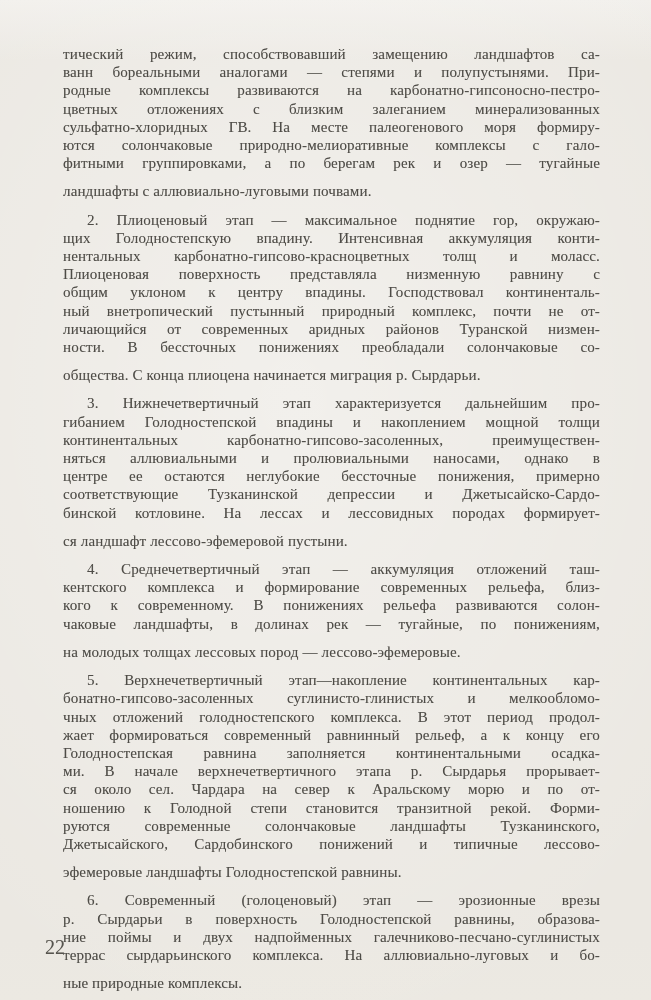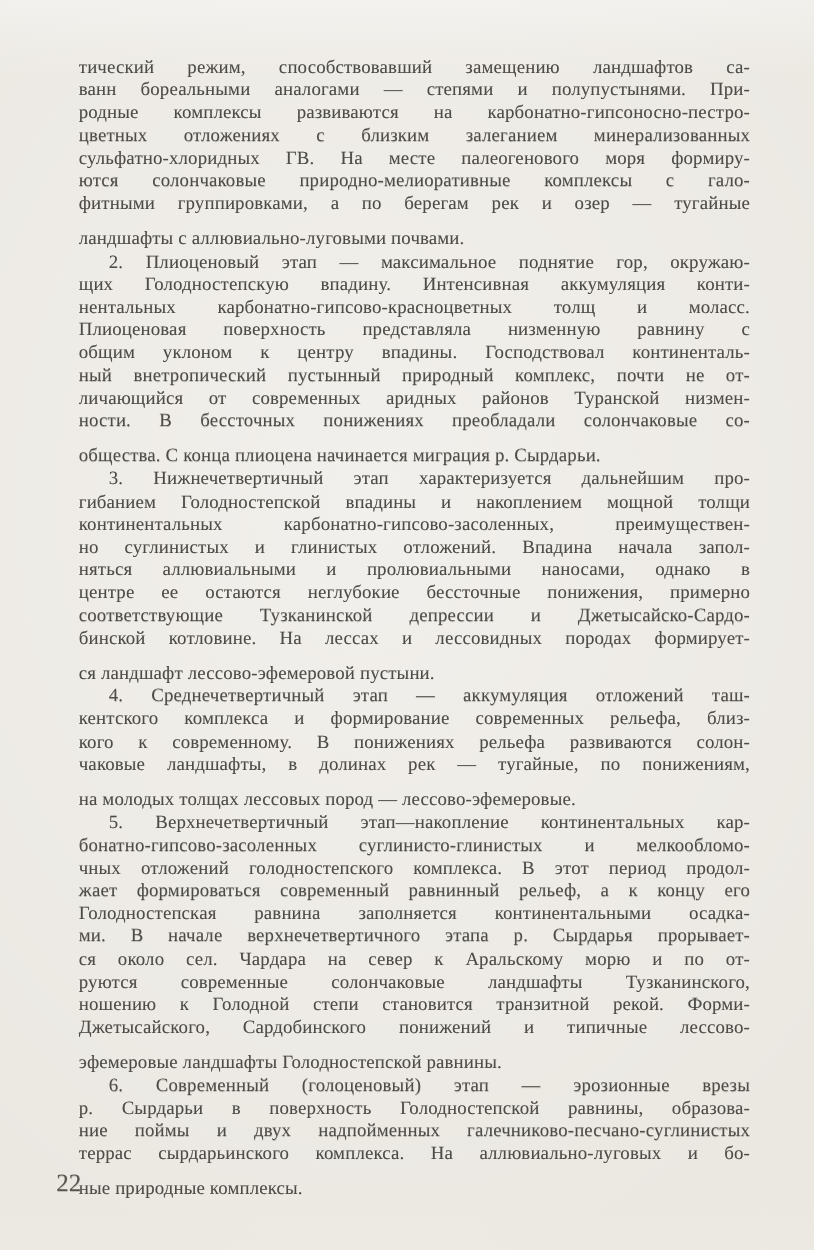--- a/index.html
+++ b/index.html
@@ -38,20 +38,21 @@
   .line {
     text-align: justify;
     text-align-last: justify;
   }
   .line.last {
     text-align-last: left;
     margin-top: 10px;
   }
   .line.indent {
     padding-left: 24px;
+    margin-top: 10px;
   }
   .page-number {
     position: absolute;
     left: 45px;
     top: 936px;
     font-size: 20px;
     color: #56544e;
     text-shadow: 0.2px 0.2px 0 rgba(78,76,71,0.25);
   }
 </style>
@@ -78,21 +79,20 @@
         <div class="line">общим уклоном к центру впадины. Господствовал  континенталь-</div>
         <div class="line">ный внетропический пустынный природный комплекс, почти не от-</div>
         <div class="line">личающийся от современных аридных районов Туранской низмен-</div>
         <div class="line">ности. В бессточных понижениях  преобладали  солончаковые со-</div>
         <div class="line last">общества. С конца плиоцена начинается миграция р. Сырдарьи.</div>
       </div>
       <div class="para">
         <div class="line indent">3. Нижнечетвертичный  этап  характеризуется  дальнейшим про-</div>
         <div class="line">гибанием Голодностепской впадины и накоплением мощной толщи</div>
         <div class="line">континентальных  карбонатно-гипсово-засоленных,  преимуществен-</div>
-        <div class="line">но суглинистых и глинистых отложений. Впадина  начала  запол-</div>
         <div class="line">няться  аллювиальными  и  пролювиальными  наносами,  однако в</div>
         <div class="line">центре ее остаются неглубокие бессточные понижения, примерно</div>
         <div class="line">соответствующие  Тузканинской  депрессии  и Джетысайско-Сардо-</div>
         <div class="line">бинской котловине. На лессах и лессовидных породах формирует-</div>
         <div class="line last">ся  ландшафт  лессово-эфемеровой  пустыни.</div>
       </div>
       <div class="para">
         <div class="line indent">4. Среднечетвертичный  этап — аккумуляция  отложений  таш-</div>
         <div class="line">кентского комплекса и формирование современных рельефа, близ-</div>
         <div class="line">кого к современному. В понижениях рельефа развиваются солон-</div>
@@ -100,22 +100,22 @@
         <div class="line last">на молодых толщах лессовых пород  —  лессово-эфемеровые.</div>
       </div>
       <div class="para">
         <div class="line indent">5. Верхнечетвертичный этап—накопление континентальных кар-</div>
         <div class="line">бонатно-гипсово-засоленных суглинисто-глинистых и мелкообломо-</div>
         <div class="line">чных  отложений голодностепского комплекса. В этот период продол-</div>
         <div class="line">жает формироваться современный равнинный  рельеф, а к концу  его</div>
         <div class="line">Голодностепская  равнина  заполняется  континентальными  осадка-</div>
         <div class="line">ми. В начале верхнечетвертичного этапа р. Сырдарья прорывает-</div>
         <div class="line">ся около  сел. Чардара  на  север  к Аральскому  морю  и по от-</div>
+        <div class="line">ношению к Голодной степи становится транзитной рекой. Форми-</div>
         <div class="line">руются современные  солончаковые  ландшафты  Тузканинского,</div>
-        <div class="line">ношению к Голодной степи становится транзитной рекой. Форми-</div>
         <div class="line">Джетысайского,  Сардобинского  понижений   и типичные  лессово-</div>
         <div class="line last">эфемеровые  ландшафты  Голодностепской  равнины.</div>
       </div>
       <div class="para">
         <div class="line indent">6. Современный   (голоценовый)   этап — эрозионные   врезы</div>
         <div class="line">р. Сырдарьи в поверхность Голодностепской  равнины, образова-</div>
         <div class="line">ние поймы и двух надпойменных галечниково-песчано-суглинистых</div>
         <div class="line">террас сырдарьинского комплекса. На аллювиально-луговых и бо-</div>
         <div class="line last">ные  природные  комплексы.</div>
       </div>

